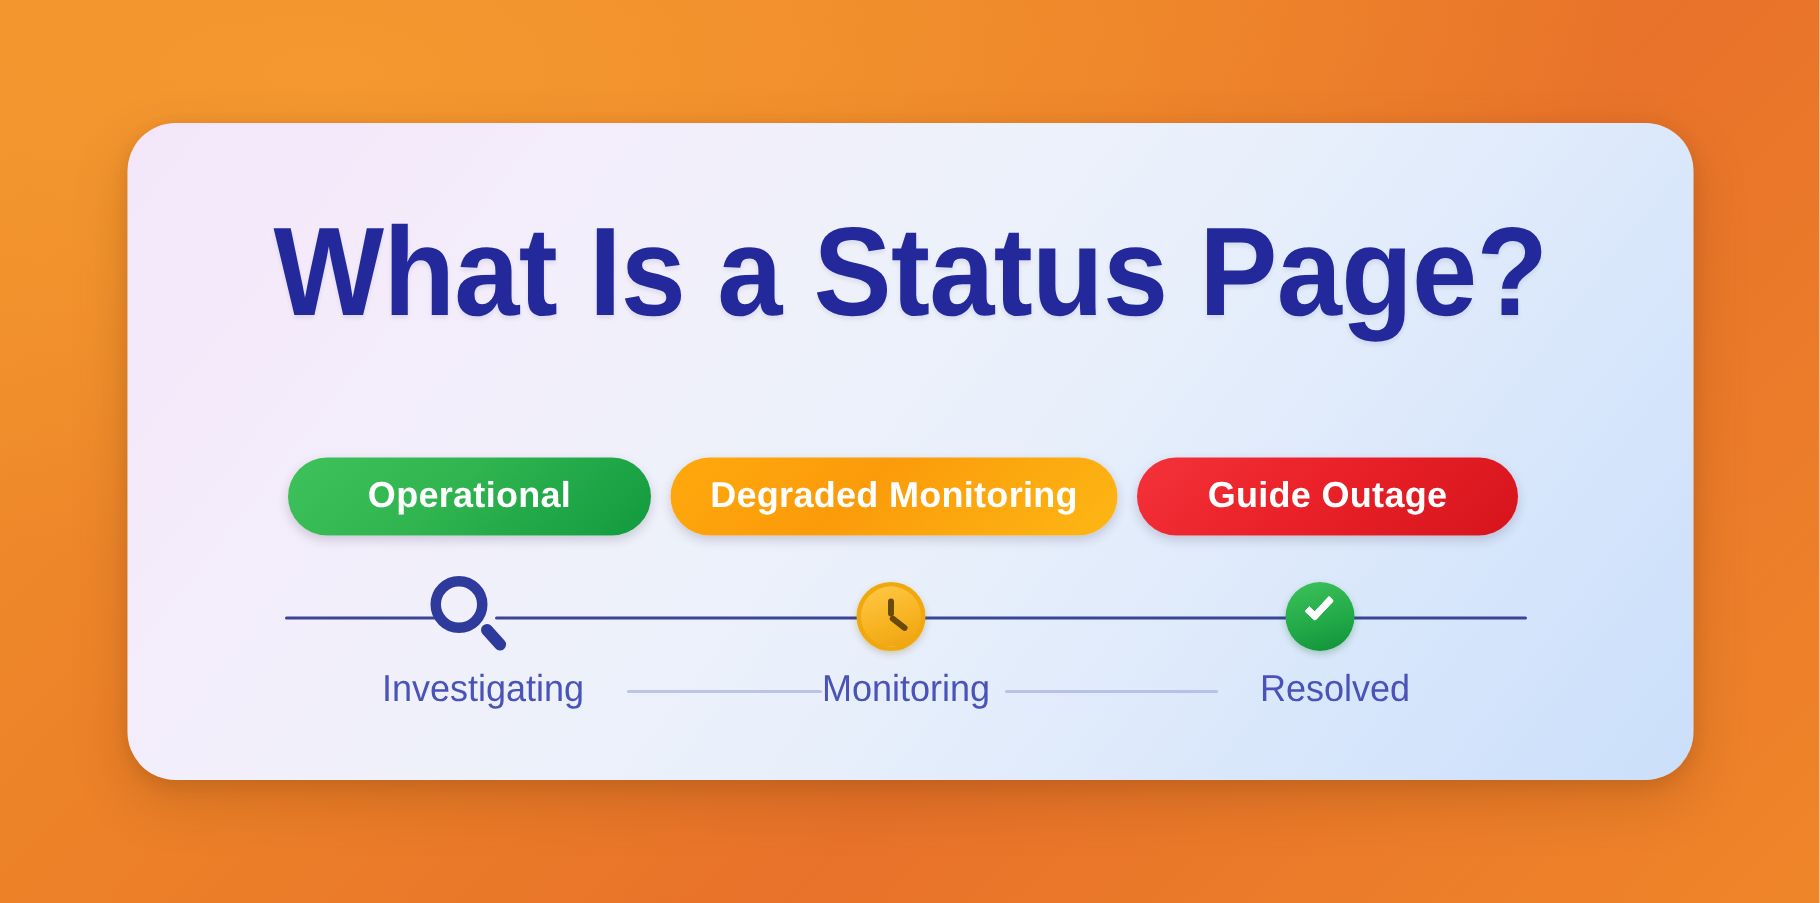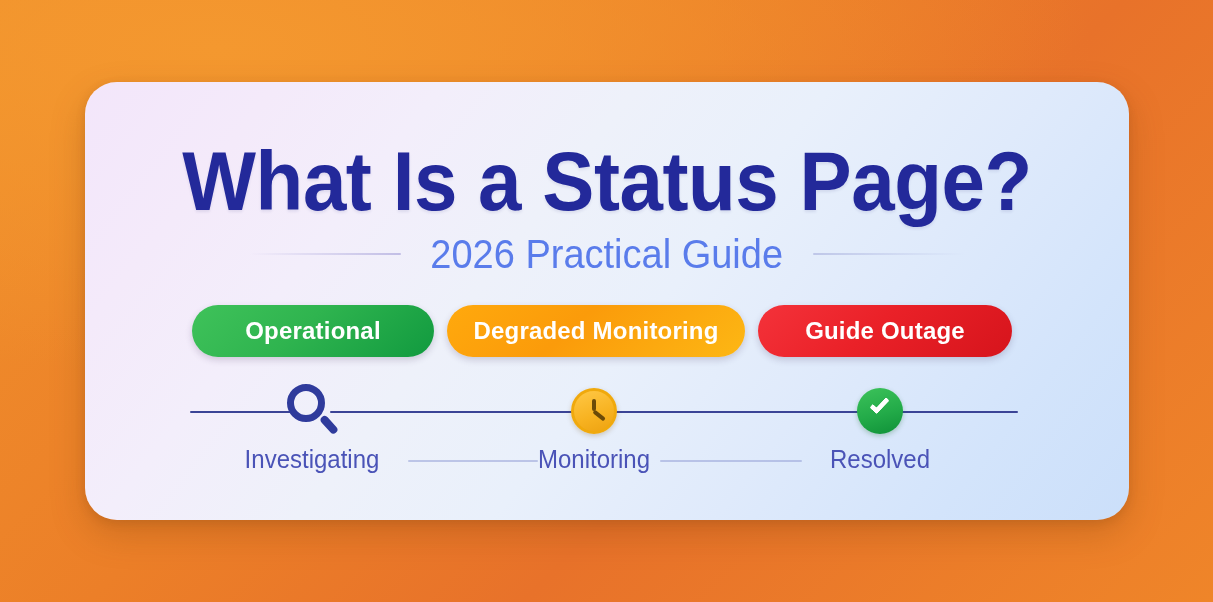--- a/index.html
+++ b/index.html
@@ -212,21 +212,21 @@
     width: 19px; height: 10px;
     border-left: 5px solid #ffffff;
     border-bottom: 5px solid #ffffff;
     border-radius: 2px;
     transform: rotate(-47deg);
   }
 
   
   #timeline-labels {
     position: absolute;
-    left: 105px;
+    left: 115px;
     top: 363px;
     width: 828px;
     height: 30px;
   }
   .tl-label {
     position: absolute;
     top: 0;
     transform: translateX(-50%);
     font-size: 25px;
     color: #4a53b7;
@@ -248,25 +248,20 @@
   .tl-label-rule.r1 { left: 218px; width: 130px; }
   .tl-label-rule.r2 { left: 470px; width: 142px; }
 </style>
 </head>
 <body>
 
 <div id="hero-card">
 
   <h1 id="page-title">What Is a Status Page?</h1>
 
-  <div id="subtitle-row">
-    <span class="sub-rule left"></span>
-    <span id="subtitle-text">2026 Practical Guide</span>
-    <span class="sub-rule right"></span>
-  </div>
 
   <div id="status-badges">
     <span class="badge green">Operational</span>
     <span class="badge orange">Degraded Monitoring</span>
     <span class="badge red">Guide Outage</span>
   </div>
 
   <div id="timeline">
     <div id="timeline-track">
       <span class="tl-line seg-a"></span>

